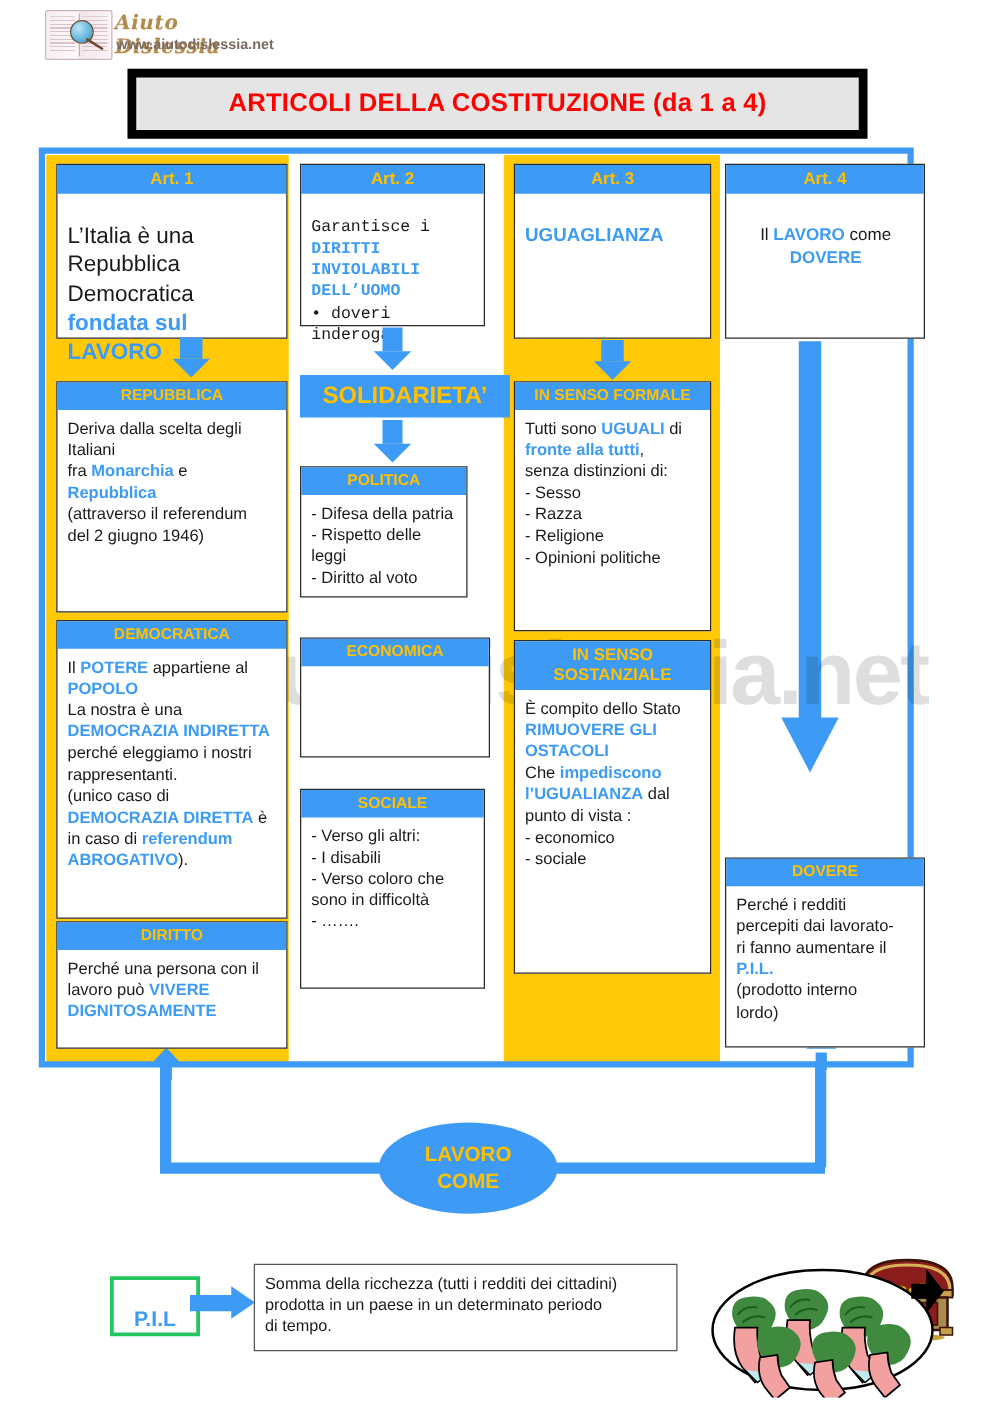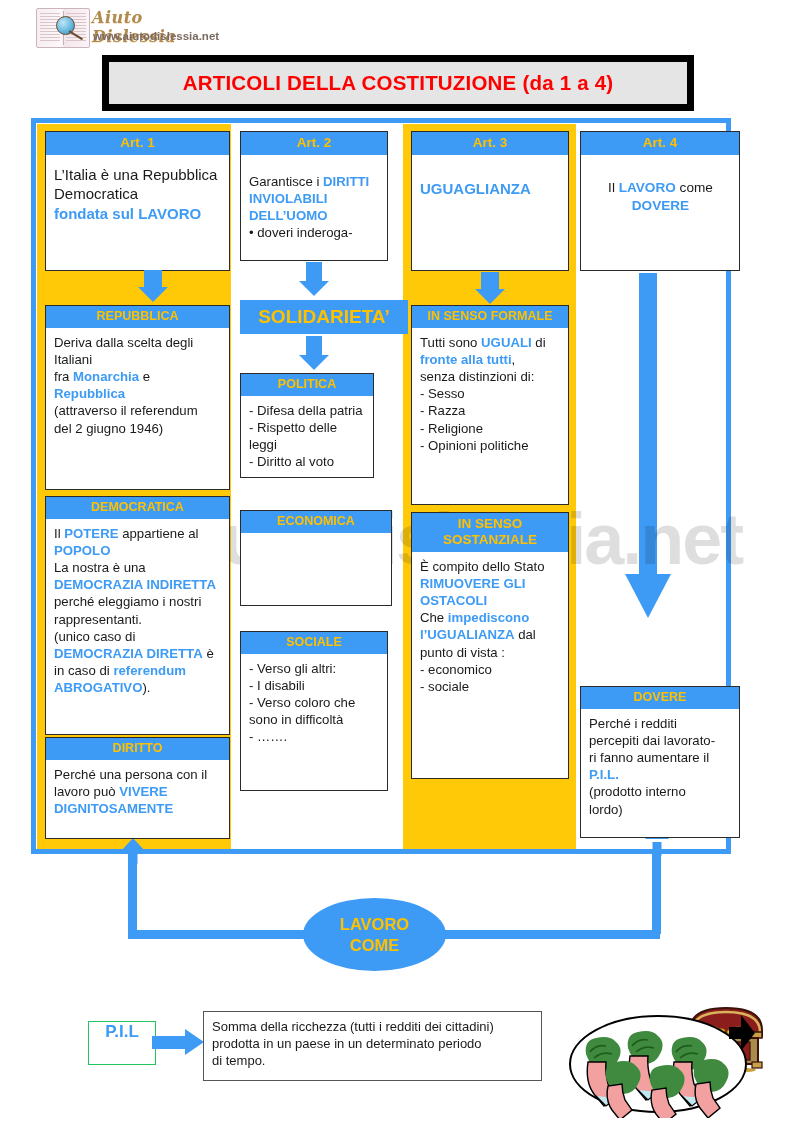--- a/index.html
+++ b/index.html
@@ -80,22 +80,22 @@
   #arrow-up-left .head{top:0;}
   #arrow-up-right{left:637px;top:826px;width:40px;height:30px;}
   #arrow-up-right .shaft{width:9px;top:16px;bottom:0;}
   #arrow-up-right .head{top:0;}
 
   #oval{left:303px;top:898px;width:143px;height:73px;border-radius:50%;background:#3d9bf5;
      display:flex;flex-direction:column;align-items:center;justify-content:center;gap:2px;}
   #oval span{color:#ffc000;font-weight:bold;font-size:16.5px;}
 
   
-  #pil-box{left:88px;top:1021px;width:66px;height:42px;border:1px solid #22c55e;background:#fff;
-     display:flex;align-items:flex-start;justify-content:center;}
+  #pil-box{left:88px;top:1021px;width:66px;height:42px;border:3px solid #22c55e;background:#fff;
+     display:flex;align-items:flex-end;justify-content:center;}
   #pil-box .t{color:#3d9bf5;font-weight:bold;font-size:17px;}
   #pil-arrow{left:152px;top:1029px;width:52px;height:26px;}
   #pil-arrow .shaft{position:absolute;left:0;top:7px;width:34px;height:13px;background:#3d9bf5;}
   #pil-arrow .head{position:absolute;left:33px;top:0;width:0;height:0;
      border-top:13px solid transparent;border-bottom:13px solid transparent;border-left:19px solid #3d9bf5;}
   #pil-def{left:203px;top:1011px;width:337px;height:68px;border:1.4px solid #555;background:#fff;}
   #pil-def .body{padding:6px 8px;font-size:13px;line-height:1.32;color:#1a1a1a;}
 
   
   #wm{left:0;top:498px;width:793px;text-align:center;
@@ -233,21 +233,21 @@
       <path d="M4 26 q-3 14 4 24 l8 10 l12 -10 l-7 -10 q-3 -8 -3 -16z" fill="#f2a0a0" stroke="#000" stroke-width="1.4"></path>
     </g>
   </g>
   <path d="M170 40 l0 -12 l-12 0 l18 -14 l18 14 l-12 0 l0 12 z" fill="#000" transform="rotate(90 176 27)"></path>
 </svg>
 
 <div class="abs" id="wm">By AiutoDislessia.net</div>
 
 <div class="abs card" style="left: 45px; top: 131px; width: 185px; height: 140px;">
     <div class="hdr big">Art. 1</div>
-    <div class="body" style="padding-top: 10px; font-size: 15px;">
+    <div class="body" style="padding-top: 22px; font-size: 18px;">
       <div><span>L’Italia è una Repubblica</span></div>
       <div><span>Democratica</span></div>
       <div><span class="blue">fondata sul LAVORO</span></div>
     </div>
   </div>
 <div class="abs arrow-down" style="left: 138px; top: 270px; width: 30px; height: 32px;">
     <div class="shaft" style="width: 18px; top: 0px; bottom: 15px;"></div>
     <div class="head" style="bottom: 0px;"></div>
   </div>
 <div class="abs card" style="left: 45px; top: 305px; width: 185px; height: 185px;">
@@ -279,21 +279,21 @@
 <div class="abs card" style="left: 45px; top: 737px; width: 185px; height: 102px;">
     <div class="hdr">DIRITTO</div>
     <div class="body">
       <div><span>Perché una persona con il</span></div>
       <div><span>lavoro può </span><span class="blue">VIVERE</span></div>
       <div><span class="blue">DIGNITOSAMENTE</span></div>
     </div>
   </div>
 <div class="abs card" style="left: 240px; top: 131px; width: 148px; height: 130px;">
     <div class="hdr big">Art. 2</div>
-    <div class="body" style="padding-top: 18px; font-size: 13.2px;">
+    <div class="body" style="padding-top: 18px; font-size: 13.2px; font-family: Liberation Mono, monospace;">
       <div><span>Garantisce i </span><span class="blue">DIRITTI</span></div>
       <div><span class="blue">INVIOLABILI</span></div>
       <div><span class="blue">DELL’UOMO</span></div>
       <div><span>•      doveri inderoga-</span></div>
     </div>
   </div>
 <div class="abs arrow-down" style="left: 299px; top: 262px; width: 30px; height: 34px;">
     <div class="shaft" style="width: 16px; top: 0px; bottom: 15px;"></div>
     <div class="head" style="bottom: 0px;"></div>
   </div>

